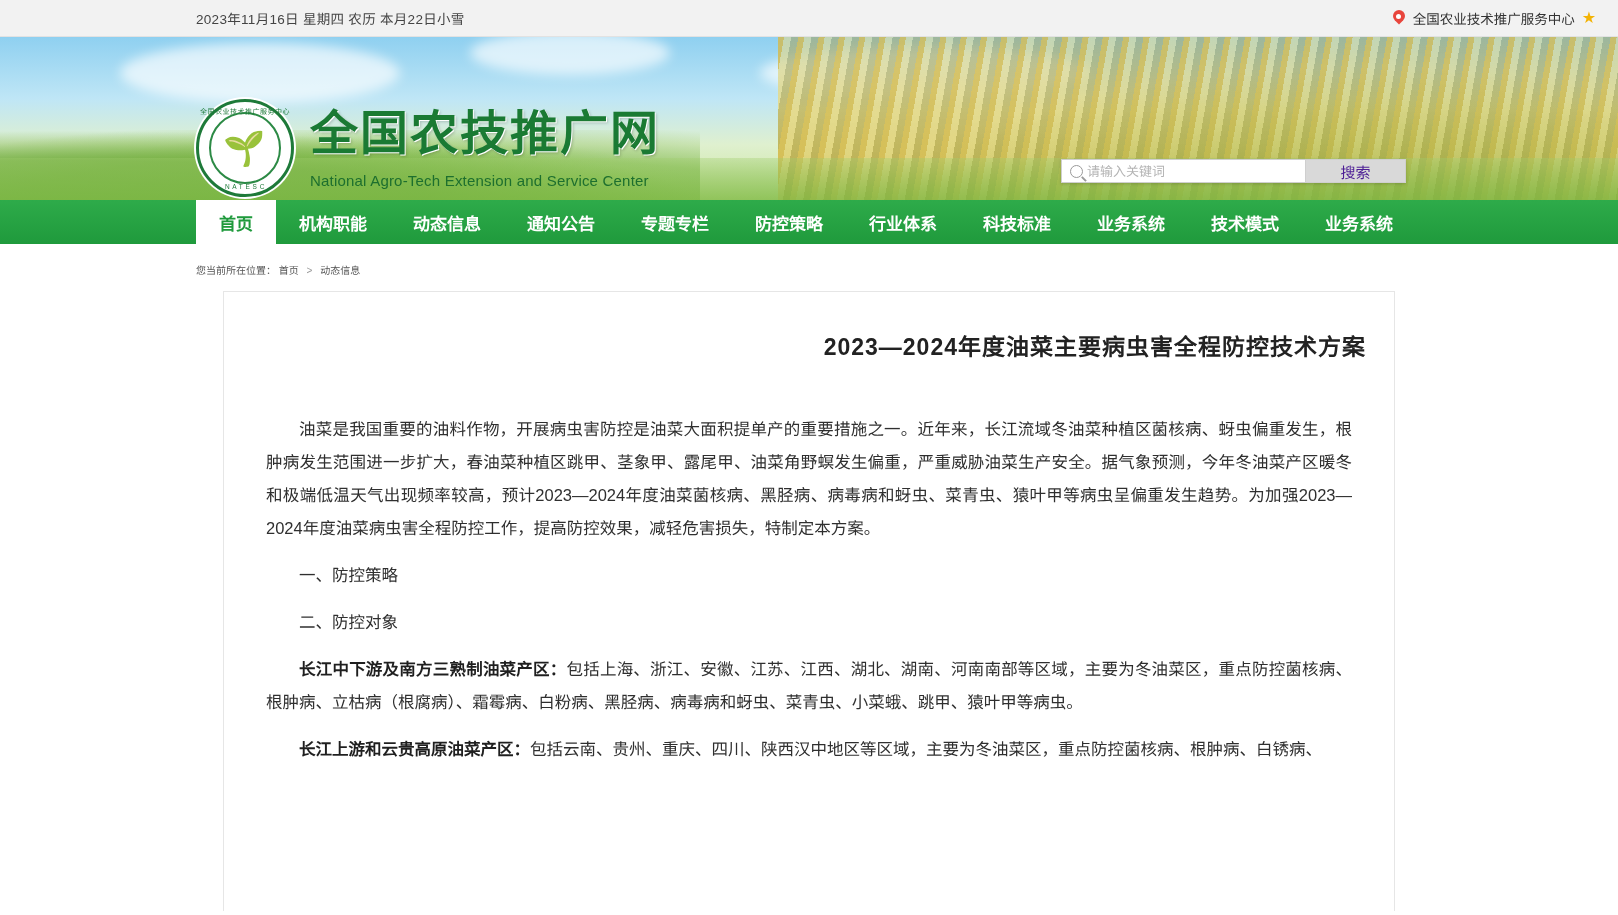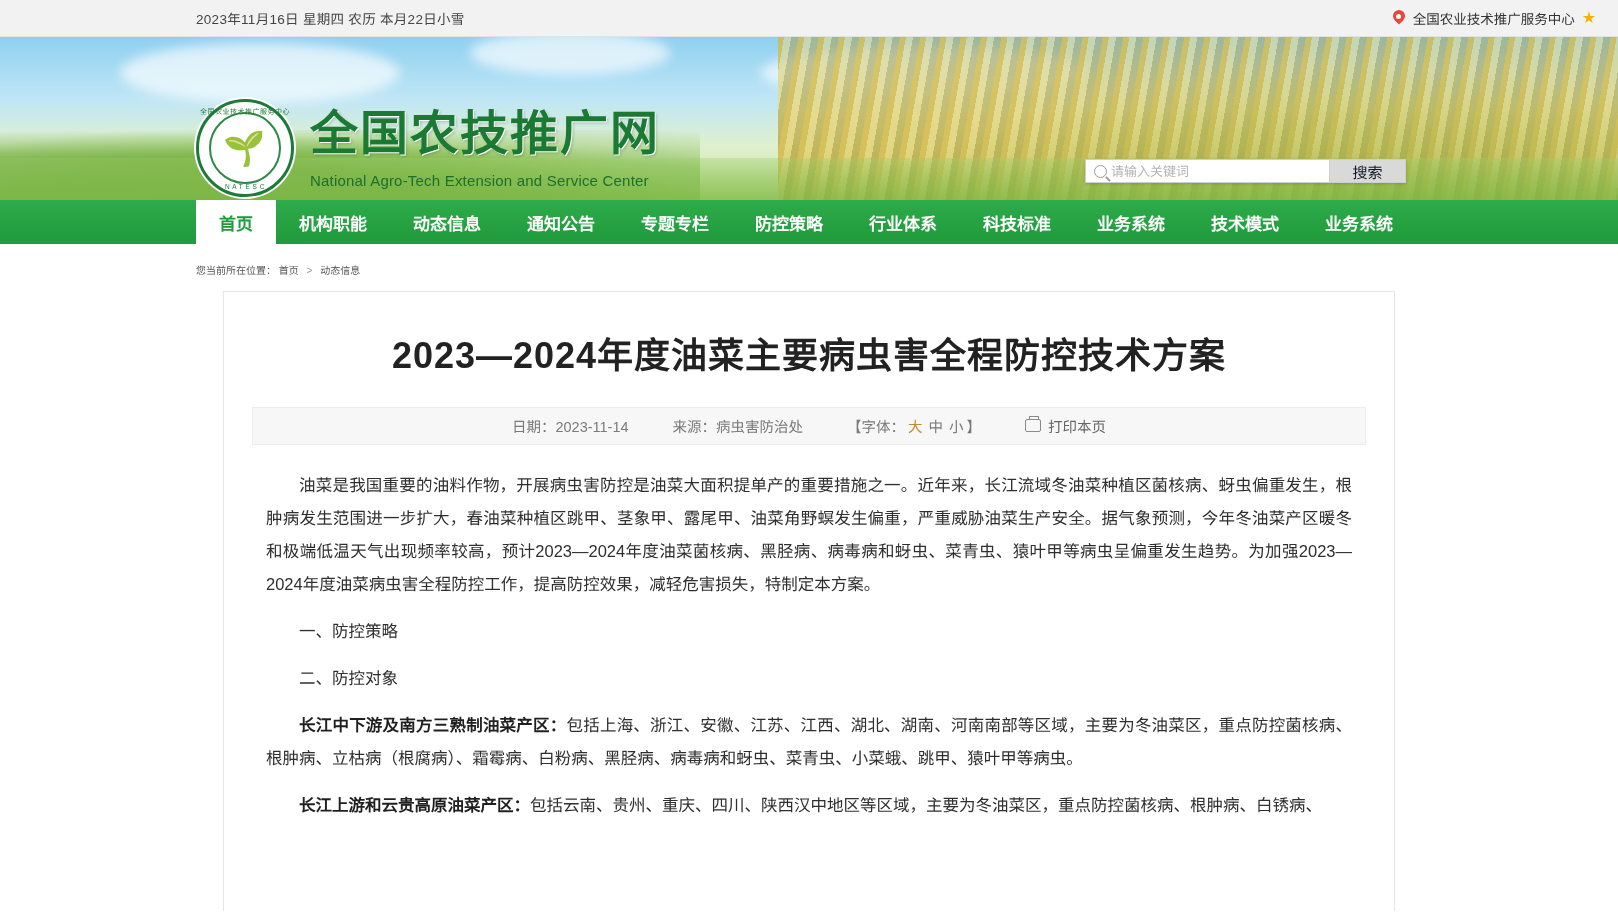--- a/index.html
+++ b/index.html
@@ -176,25 +176,25 @@
   }
   .search-box input {
     border: 0; outline: 0;
     font-size: 13px;
     color: #333;
     width: 100%;
     font-family: "Liberation Sans", sans-serif;
   }
   .search-box input::placeholder { color: #b4b4b4; }
   .search-btn {
-    width: 76px;
+    width: 100px;
     background: #d9d9d9;
     border: 1px solid #cfcfcf;
     border-left: 0;
-    color: #0f172a;
+    color: #4c1d95;
     font-size: 15px;
     display: flex; align-items: center; justify-content: center;
     cursor: pointer;
   }
 
   
   .nav {
     height: 44px;
     background: linear-gradient(180deg, #2eab4a 0%, #1f9a3c 100%);
     display: flex;
@@ -229,22 +229,22 @@
   .card {
     width: 1172px;
     margin: 0 auto;
     background: #fff;
     border: 1px solid #e6e6e6;
     border-bottom: 0;
     padding: 34px 28px 0;
     min-height: 620px;
   }
   .art-title {
-    text-align: center;
-    font-size: 36px;
+    text-align: right;
+    font-size: 23px;
     color: #222;
     font-weight: bold;
     letter-spacing: 1px;
     margin: 6px 0 26px;
     line-height: 1.35;
   }
   .meta {
     background: #f7f7f7;
     border: 1px solid #ededed;
     height: 38px;
@@ -347,35 +347,20 @@
 <div class="crumb">
   <span>您当前所在位置：</span>
   <a href="#">首页</a>
   <span class="sep">&gt;</span>
   <a href="#">动态信息</a>
 </div>
 
 <div class="card">
   <h1 class="art-title">2023—2024年度油菜主要病虫害全程防控技术方案</h1>
 
-  <div class="meta">
-    <div>
-      <span class="label">日期：</span><span class="val">2023-11-14</span>
-    </div>
-    <div>
-      <span class="label">来源：</span><span class="val">病虫害防治处</span>
-    </div>
-    <div class="fonts">
-      <span>【字体：</span><span class="fs big">大</span><span class="fs">中</span><span class="fs">小</span><span>】</span>
-    </div>
-    <div class="print">
-      <span class="printer-icon"></span>
-      <span>打印本页</span>
-    </div>
-  </div>
 
   <div class="body-text">
     <p>油菜是我国重要的油料作物，开展病虫害防控是油菜大面积提单产的重要措施之一。近年来，长江流域冬油菜种植区菌核病、蚜虫偏重发生，根肿病发生范围进一步扩大，春油菜种植区跳甲、茎象甲、露尾甲、油菜角野螟发生偏重，严重威胁油菜生产安全。据气象预测，今年冬油菜产区暖冬和极端低温天气出现频率较高，预计2023—2024年度油菜菌核病、黑胫病、病毒病和蚜虫、菜青虫、猿叶甲等病虫呈偏重发生趋势。为加强2023—2024年度油菜病虫害全程防控工作，提高防控效果，减轻危害损失，特制定本方案。</p>
     <p>一、防控策略</p>
     <p>二、防控对象</p>
     <p class="strong-lead"><b>长江中下游及南方三熟制油菜产区：</b><span>包括上海、浙江、安徽、江苏、江西、湖北、湖南、河南南部等区域，主要为冬油菜区，重点防控菌核病、根肿病、立枯病（根腐病）、霜霉病、白粉病、黑胫病、病毒病和蚜虫、菜青虫、小菜蛾、跳甲、猿叶甲等病虫。</span></p>
     <p class="strong-lead"><b>长江上游和云贵高原油菜产区：</b><span>包括云南、贵州、重庆、四川、陕西汉中地区等区域，主要为冬油菜区，重点防控菌核病、根肿病、白锈病、</span></p>
   </div>
 </div>
 

